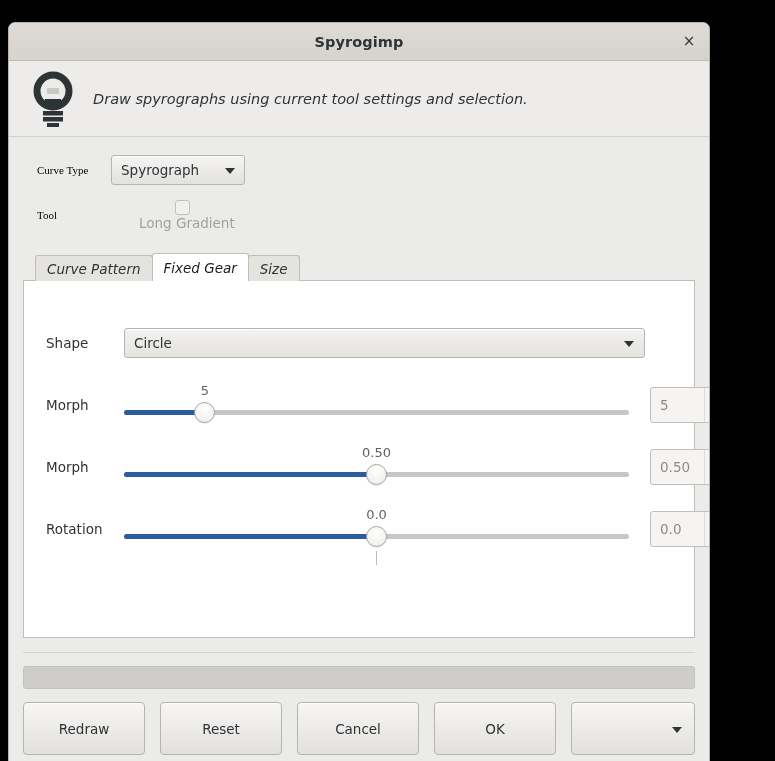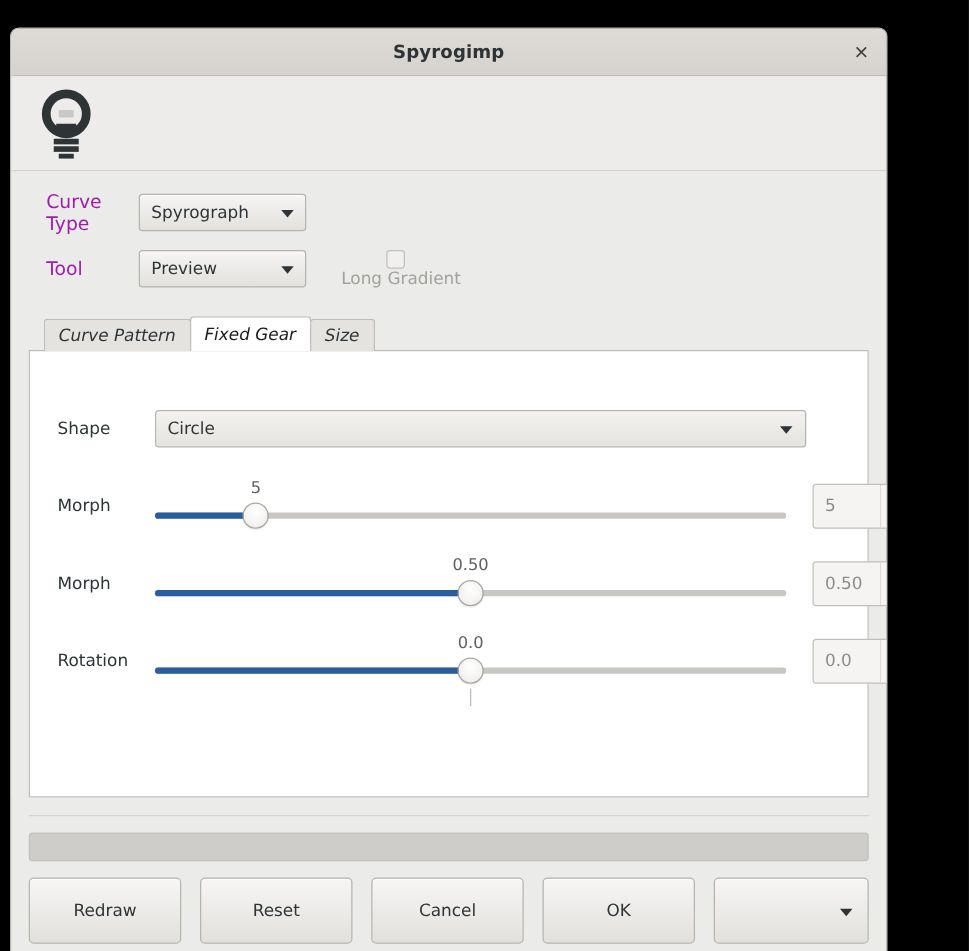--- a/index.html
+++ b/index.html
@@ -79,25 +79,26 @@
     background: #ebebe9;
   }
 
   .form-row {
     display: flex;
     align-items: center;
     height: 38px;
     margin-bottom: 7px;
   }
   .form-label {
-    font-size: 15px;
-    color: #a21caf;
+    font-size: 11px;
+    color: #000000;
     width: 88px;
     flex: 0 0 88px;
     padding-left: 14px;
+    font-family: Liberation Serif, serif;
   }
 
   
   .combo {
     position: relative;
     height: 30px;
     background: linear-gradient(to bottom, #f6f5f4 0%, #e3e1dd 100%);
     border: 1px solid #b7b4af;
     border-radius: 3px;
     display: flex;
@@ -388,38 +389,35 @@
 
   <div id="banner">
     <svg id="bulb" viewBox="0 0 52 56">
       <circle cx="26" cy="20" r="16" fill="none" stroke="#2e3436" stroke-width="7"></circle>
       <rect x="18" y="28" width="16" height="9" fill="#2e3436"></rect>
       <rect x="20" y="17" width="12" height="6" rx="1" fill="#c8c8c6"></rect>
       <rect x="16" y="40" width="20" height="4.5" fill="#2e3436"></rect>
       <rect x="16" y="46" width="20" height="4.5" fill="#2e3436"></rect>
       <rect x="20" y="52" width="12" height="4" fill="#2e3436"></rect>
     </svg>
+    <span id="banner-text">Draw spyrographs using current tool settings and selection.</span>
   </div>
 
   <div id="body">
 
     <div class="form-row">
       <span class="form-label">Curve Type</span>
       <div class="combo small">
         <span>Spyrograph</span>
         <span class="arrow"></span>
       </div>
     </div>
 
     <div class="form-row">
       <span class="form-label">Tool</span>
-      <div class="combo small">
-        <span>Preview</span>
-        <span class="arrow"></span>
-      </div>
       <div class="check-wrap">
         <span class="checkbox"></span>
         <span class="check-label">Long Gradient</span>
       </div>
     </div>
 
     <div id="notebook">
       <div id="tabstrip">
         <div class="tab">Curve Pattern</div>
         <div class="tab active">Fixed Gear</div>

